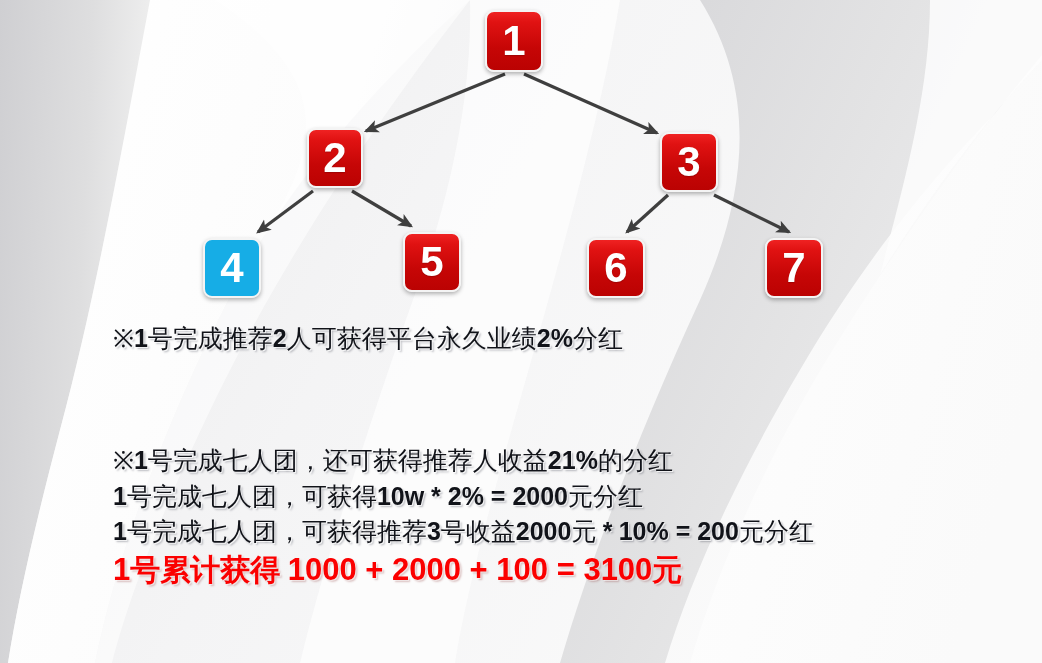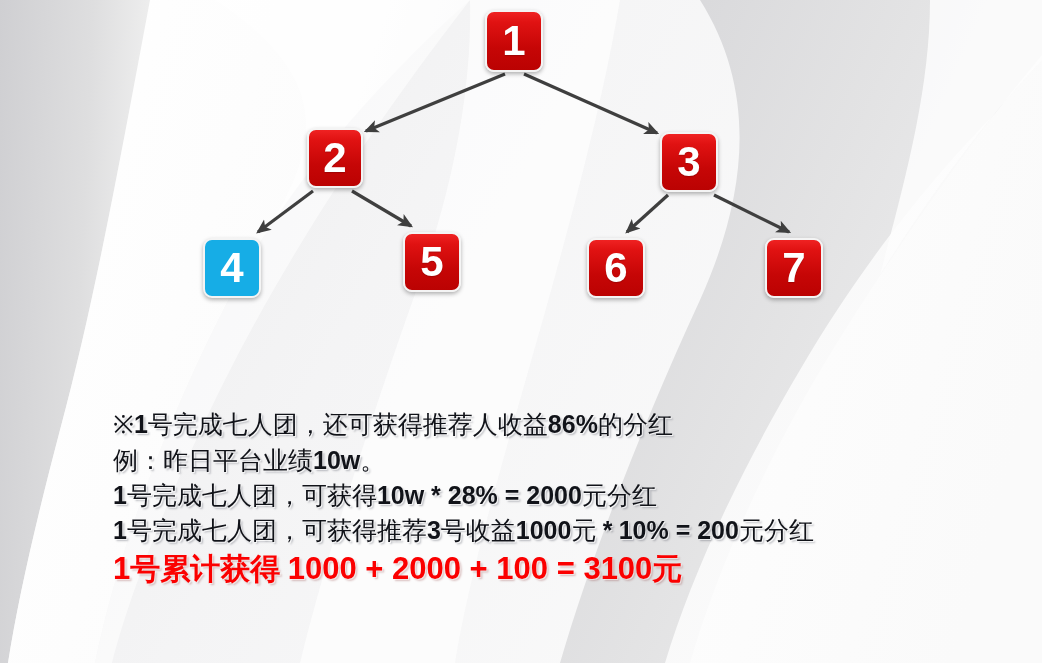--- a/index.html
+++ b/index.html
@@ -164,22 +164,22 @@
       <span>5</span>
     </div>
   <div class="node red" style="left:587px; top:238px; width:58px; height:60px;">
       <span>6</span>
     </div>
   <div class="node red" style="left:765px; top:238px; width:58px; height:60px;">
       <span>7</span>
     </div>
 
   <div id="text-block">
+    <div class="tline row">※<b>1</b>号完成推荐<b>2</b>人可获得平台永久业绩<b>2%</b>分红</div>
     <div class="sp-lg"></div>
     <div class="sp-md"></div>
-    <div class="tline row">※<b>1</b>号完成七人团，还可获得推荐人收益<b>86%</b>的分红</div>
-    <div class="tline row-tight">例：昨日平台业绩<b>10w</b>。</div>
-    <div class="tline row-tight"><b>1</b>号完成七人团，可获得<b>10w * 28% = 2000</b>元分红</div>
-    <div class="tline row-tight"><b>1</b>号完成七人团，可获得推荐<b>3</b>号收益<b>1000</b>元 <b>*</b> <b>10% = 200</b>元分红</div>
+    <div class="tline row">※<b>1</b>号完成七人团，还可获得推荐人收益<b>21%</b>的分红</div>
+    <div class="tline row-tight"><b>1</b>号完成七人团，可获得<b>10w * 2% = 2000</b>元分红</div>
+    <div class="tline row-tight"><b>1</b>号完成七人团，可获得推荐<b>3</b>号收益<b>2000</b>元 <b>*</b> <b>10% = 200</b>元分红</div>
     <div class="tline red-total"><b>1</b>号累计获得 <b>1000 + 2000 + 100 = 3100</b>元</div>
   </div>
 
 </div>
 
 </body></html>

